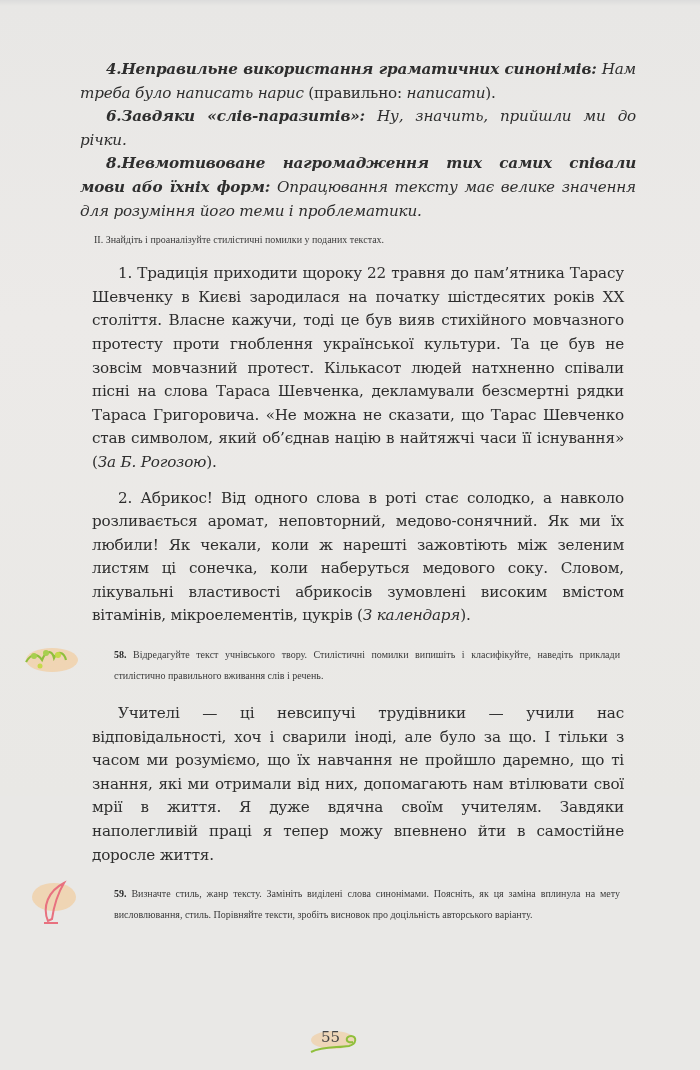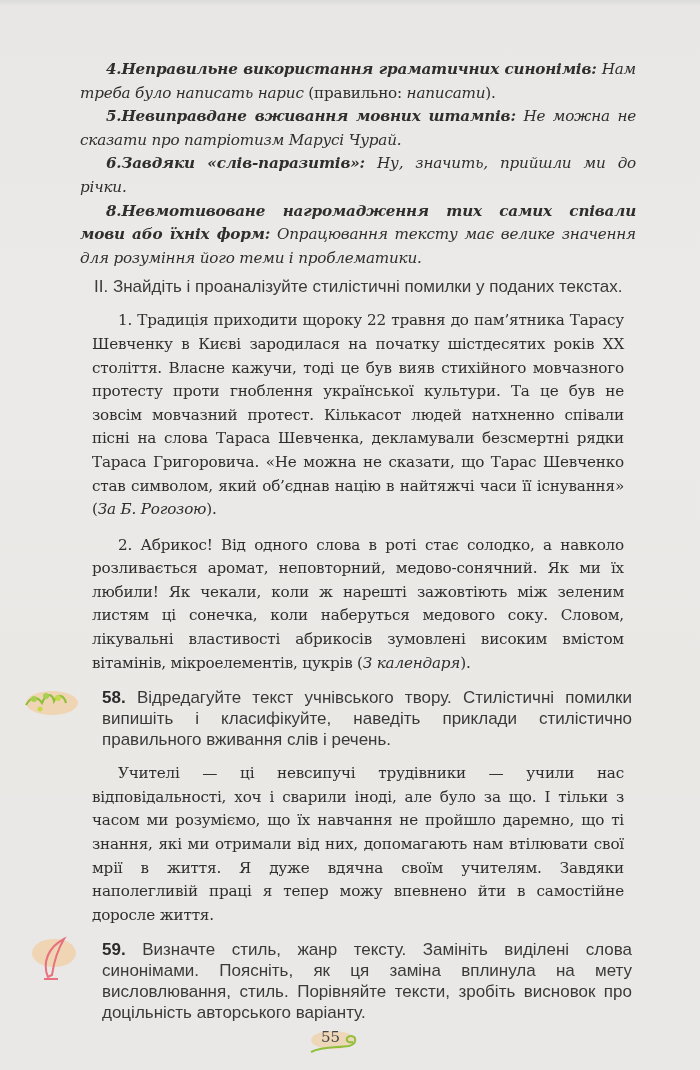--- a/index.html
+++ b/index.html
@@ -19,31 +19,31 @@
   .serif {
     font-family: "DejaVu Serif", "Liberation Serif", serif;
     font-size: 15.2px; line-height: 23.6px;
     text-align: justify;
     letter-spacing: -0.2px;
   }
   .rule-line { text-indent: 26px; margin: 0; }
   .rule-line b { font-weight: bold; font-style: italic; }
   .rule-line i { font-style: italic; }
   .sans {
-    font-family: Liberation Sans, sans-serif;
-    font-size: 17px; line-height: 21px;
+    font-family: Liberation Serif, serif;
+    font-size: 10px; line-height: 21px;
     color: #3a3a3a;
     text-align: justify;
   }
   .task-heading { margin: 6px 0 3px 0; text-indent: 14px; }
   .para { text-indent: 26px; margin: 12px; }
   .para i { font-style: italic; }
   .exercise { position: relative; margin-top: 8px; }
   .exercise .num { font-weight: bold; color: #2b2b2b; }
-  .exercise p { margin: 4px; }
+  .exercise p { margin: 16px; }
   .ex-indent { padding-left: 18px; }
   .ornament {
     position: absolute; left: -62px; top: -4px; width: 60px; height: 40px;
   }
   .essay { margin-top: 10px; }
   .page-num {
     position: absolute; left: 307px; top: 1028px; width: 60px; height: 30px;
   }
   .page-num span {
     position: absolute; left: 14px; top: 0px;
@@ -54,24 +54,20 @@
 </head>
 <body>
 
 <div class="page">
   <div class="content">
 
     <div class="serif">
       <p class="rule-line">
         <b>4.</b><b>Неправильне використання граматичних синонімів:</b>
         <i>Нам треба було написать нарис</i><span> (правильно: </span><i>написати</i><span>).</span>
-      </p>
-      <p class="rule-line">
-        <b>5.</b><b>Невиправдане вживання мовних штампів:</b>
-        <i>Не можна не сказати про патріотизм Марусі Чурай.</i>
       </p>
       <p class="rule-line">
         <b>6.</b><b>Завдяки «слів-паразитів»:</b>
         <i>Ну, значить, прийшли ми до річки.</i>
       </p>
       <p class="rule-line">
         <b>8.</b><b>Невмотивоване нагромадження тих самих співали мови або їхніх форм:</b>
         <i>Опрацювання тексту має велике значення для розуміння його теми і проблематики.</i>
       </p>
     </div>

